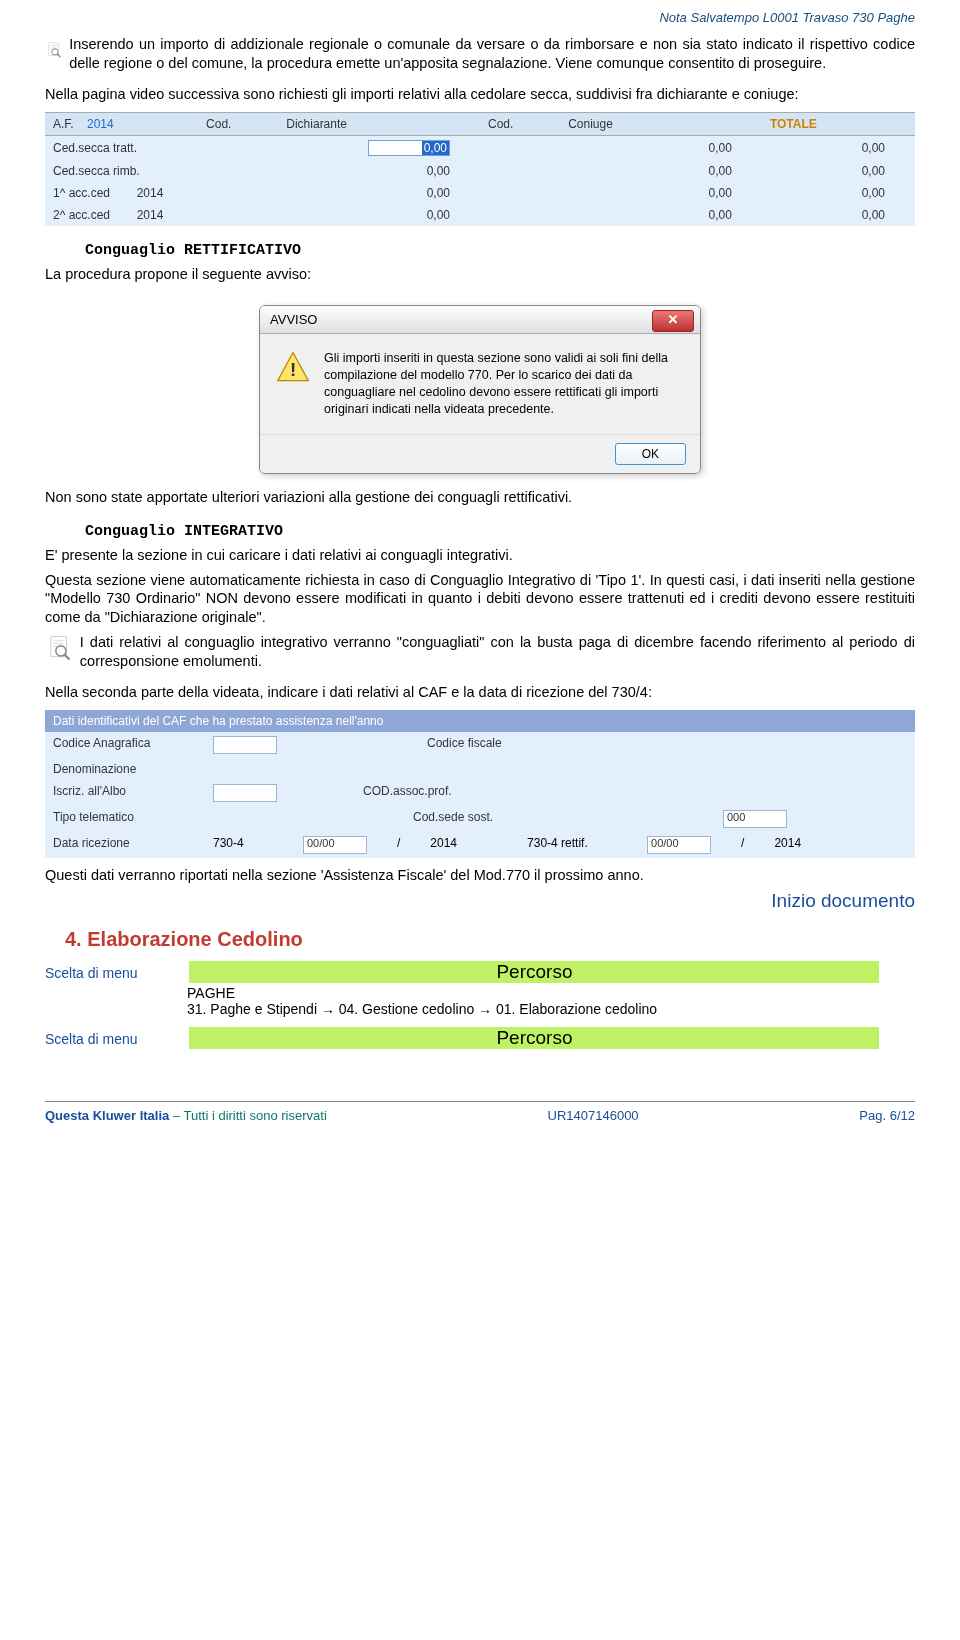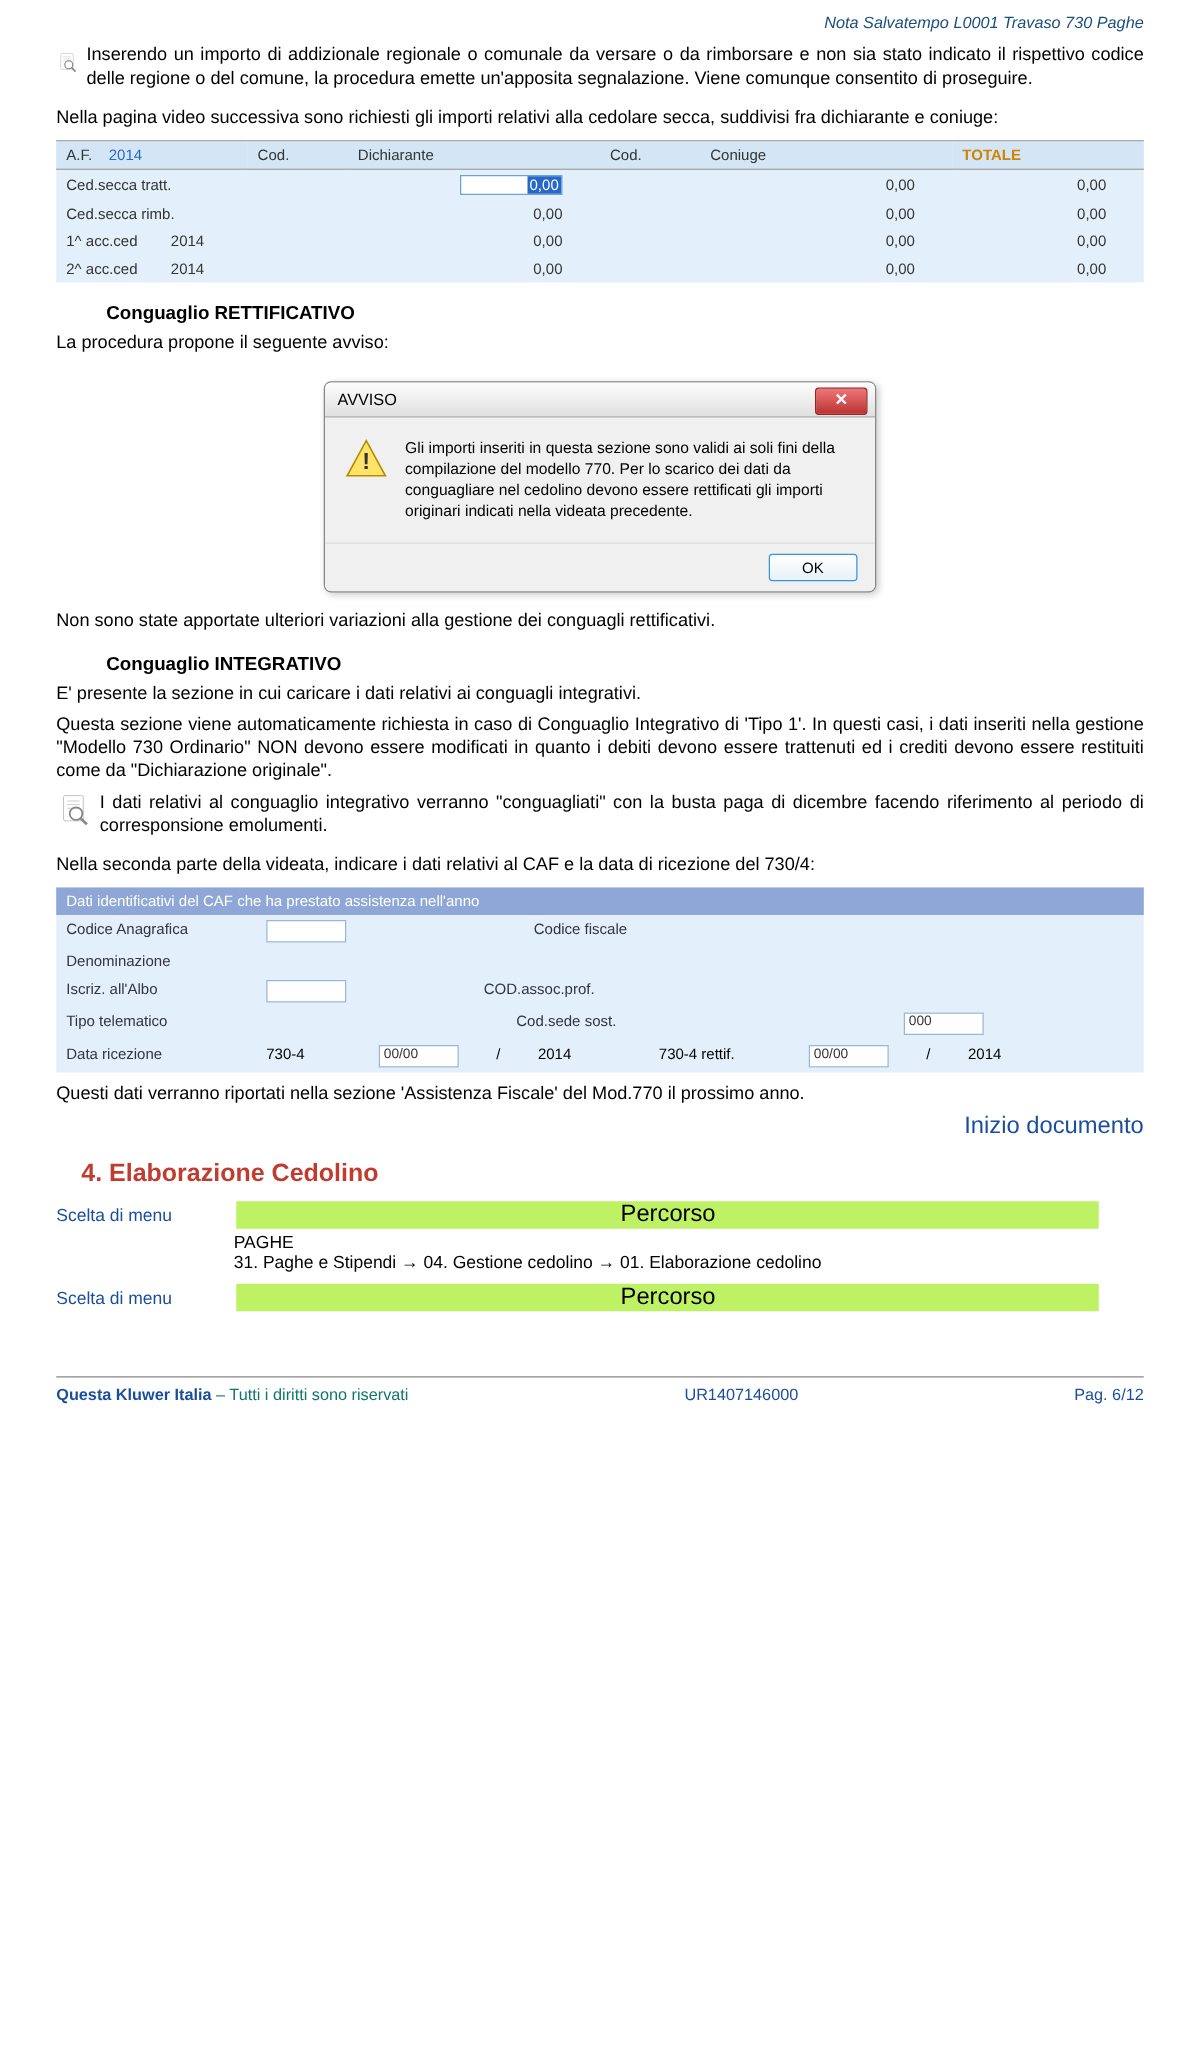--- a/index.html
+++ b/index.html
@@ -64,20 +64,21 @@
     width: 80px;
     display: inline-block;
     text-align: right;
     color: #1a63c9;
   }
   .table1 .hl { background: #2767c8; color: #fff; padding: 0 2px;}
   .subheading {
     font-weight: bold;
     font-size: 15px;
     margin: 16px 0 2px 40px;
+    font-family: Liberation Mono, monospace;
   }
   .dialog {
     width: 440px;
     margin: 22px auto 14px auto;
     border: 1px solid #888;
     border-radius: 6px;
     background: #f6f6f6;
     box-shadow: 2px 2px 6px rgba(0,0,0,0.2);
     overflow: hidden;
   }
@@ -318,21 +319,21 @@
         <span class="caf-label">Codice Anagrafica</span>
         <span class="caf-field"></span>
         <span style="margin-left:120px" class="caf-label">Codice fiscale</span>
       </div>
     <div class="caf-row">
         <span class="caf-label">Denominazione</span>
       </div>
     <div class="caf-row">
         <span class="caf-label">Iscriz. all'Albo</span>
         <span class="caf-field"></span>
-        <span style="margin-left:80px" class="caf-label">COD.assoc.prof.</span>
+        <span style="margin-left:56px" class="caf-label">COD.assoc.prof.</span>
       </div>
     <div class="caf-row">
         <span class="caf-label">Tipo telematico</span>
         <span style="margin-left:200px" class="caf-label">Cod.sede sost.</span>
         <span style="margin-left:auto;margin-right:120px" class="caf-field">000</span>
       </div>
     <div class="caf-row">
       <span class="caf-label">Data ricezione</span>
       <span style="min-width:60px">730-4</span>
       <span class="caf-field">00/00</span>

